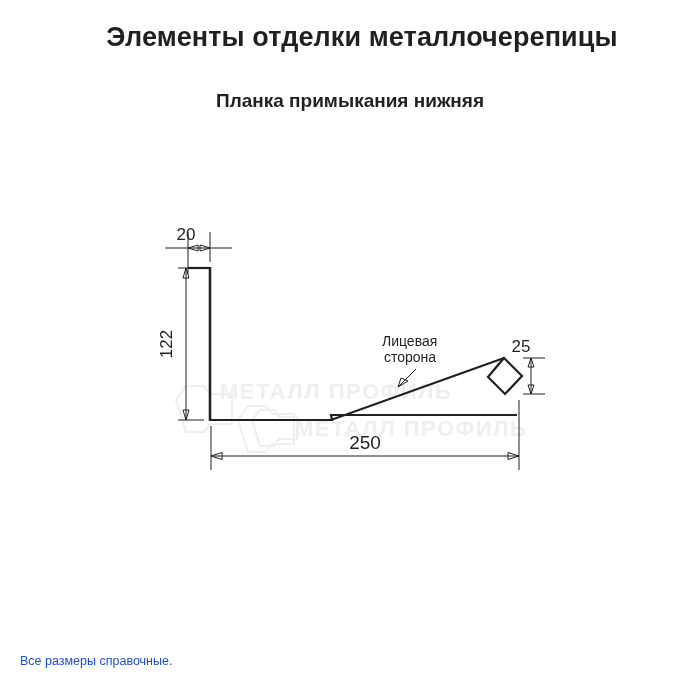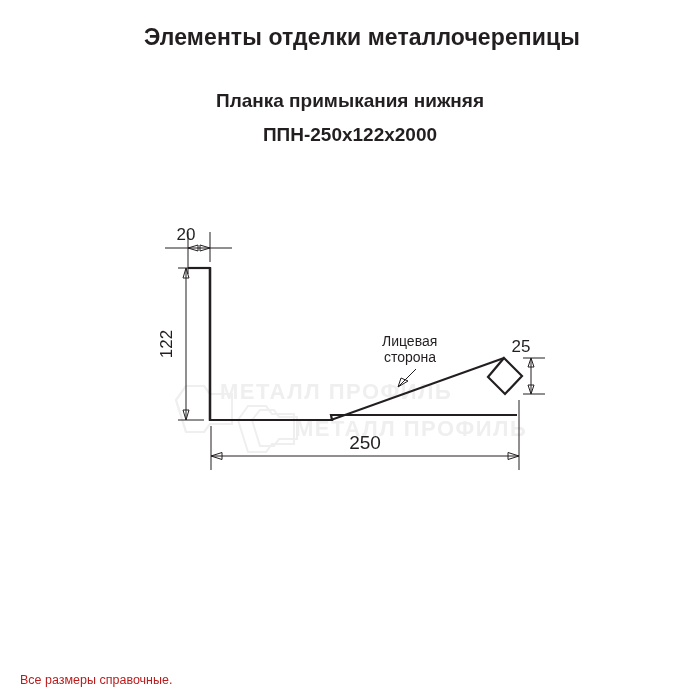--- a/index.html
+++ b/index.html
@@ -20,21 +20,21 @@
     inset: 0;
   }
   .title-block {
     position: absolute;
     top: 22px;
     left: 0;
     width: 700px;
     text-align: center;
   }
   .title-main {
-    font-size: 23px;
+    font-size: 27px;
     font-weight: bold;
     letter-spacing: 0.1px;
     line-height: 30px;
     padding-left: 24px;
   }
   .title-sub {
     font-size: 19px;
     font-weight: bold;
     line-height: 26px;
     margin-top: 36px;
@@ -48,25 +48,25 @@
   .drawing {
     position: absolute;
     top: 170px;
     left: 0;
     width: 700px;
     height: 360px;
   }
   .footer {
     position: absolute;
     left: 20px;
-    bottom: 11px;
+    bottom: 30px;
     width: 660px;
     font-size: 12.5px;
     line-height: 18px;
-    color: #b91c1c;
+    color: #1d4ed8;
   }
   .footer div {
     white-space: nowrap;
   }
   svg { display: block; }
   .wm {
     fill: none;
     stroke: #efefef;
     stroke-width: 2;
   }
@@ -109,21 +109,20 @@
   }
 </style>
 </head>
 <body>
 
 <div class="sheet">
 
   <div class="title-block">
     <div class="title-main">Элементы отделки металлочерепицы</div>
     <div class="title-sub">Планка примыкания нижняя</div>
-    <div class="title-code">ППН-250х122х2000</div>
   </div>
 
   <div class="drawing">
     <svg width="700" height="360" viewBox="0 0 700 360" xmlns="http://www.w3.org/2000/svg">
 
       <g opacity="1">
         <path class="wm" d="M238 250 l10 -14 h18 l6 8 h22 v30 h-22 l-6 8 h-18 z"></path>
         <path class="wm" d="M252 250 l8 -10 h14 l5 7 h18 v22 h-18 l-5 7 h-14 z"></path>
         <text class="wm-text" x="295" y="266">МЕТАЛЛ ПРОФИЛЬ</text>
       </g>

